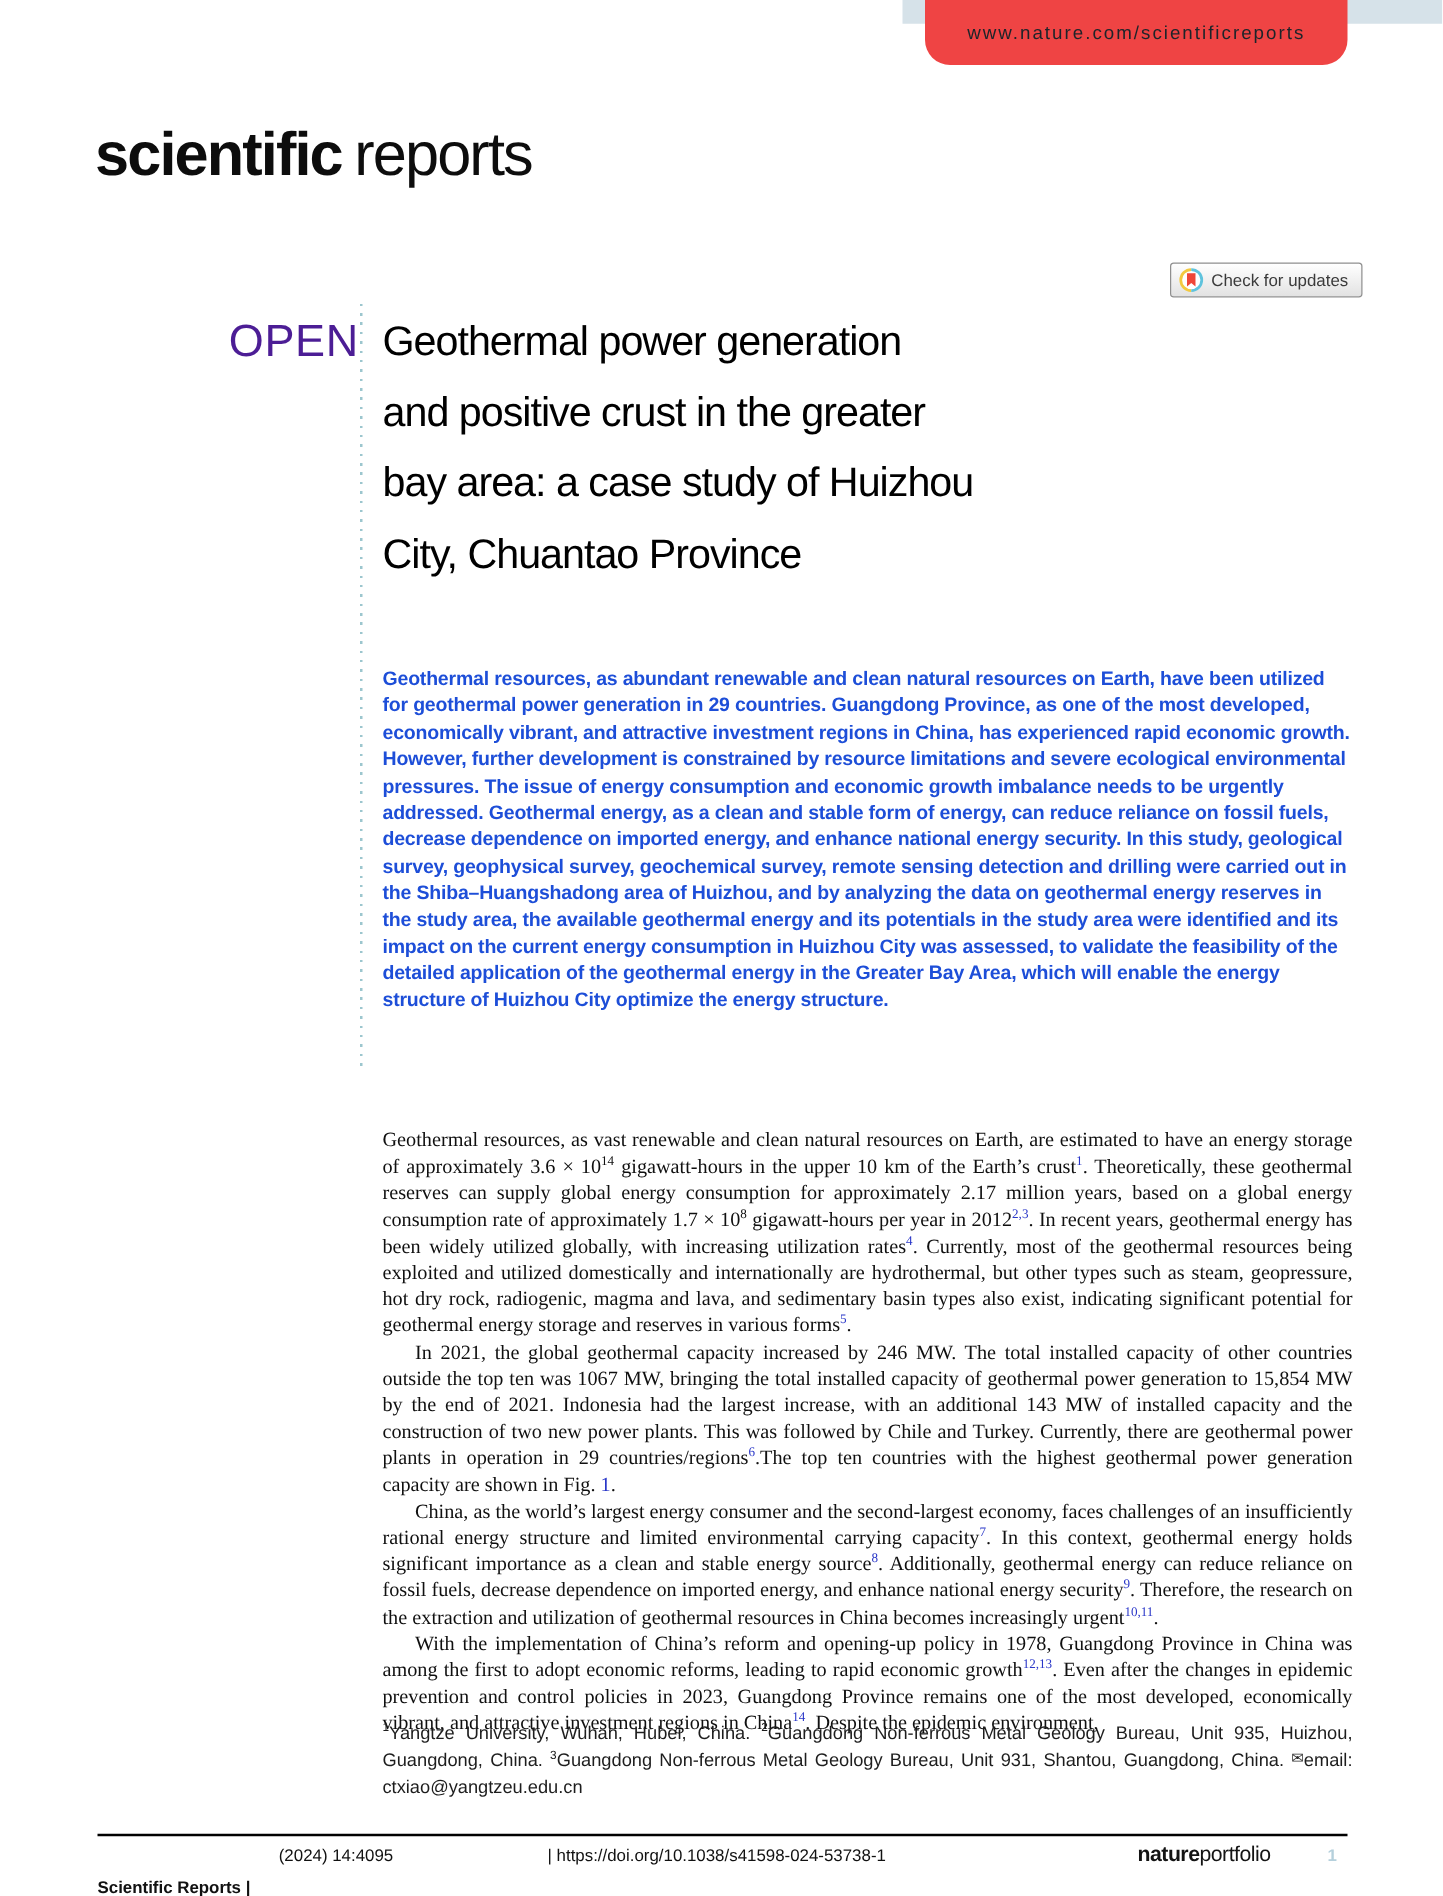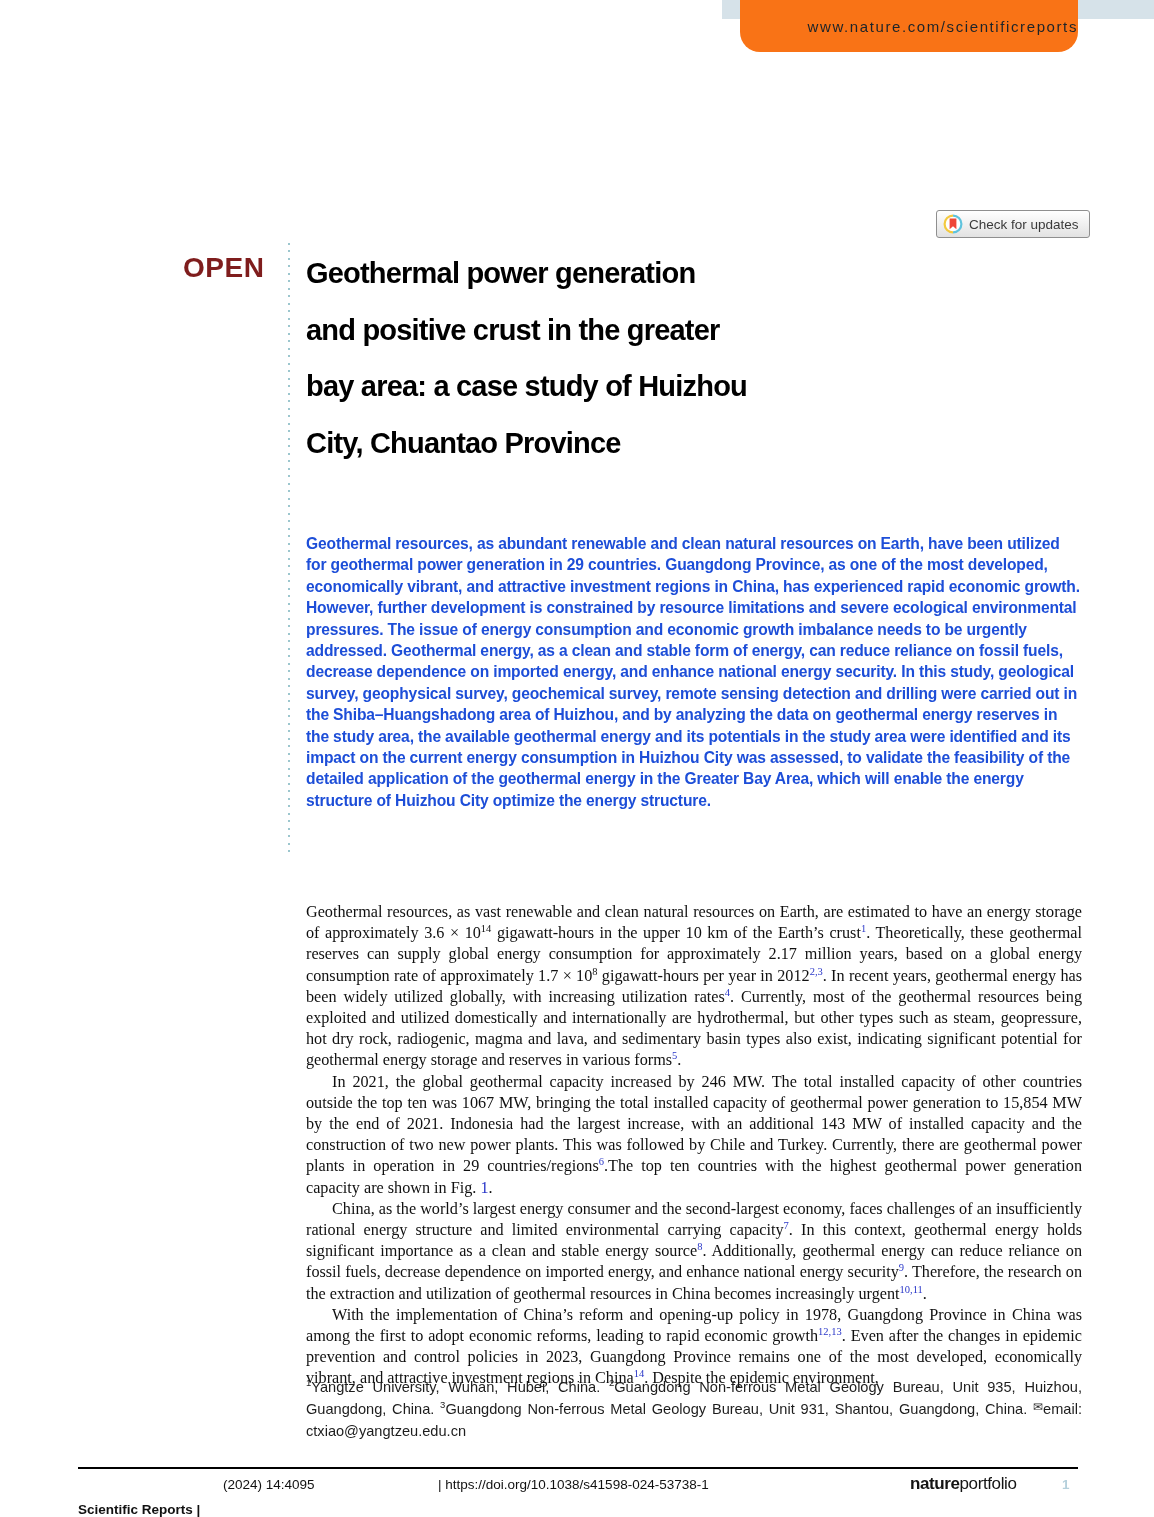--- a/index.html
+++ b/index.html
@@ -1,43 +1,43 @@
 <!DOCTYPE html>
 <html><head>
 <meta charset="utf-8">
 <style>
   html,body{margin:0;padding:0;background:#ffffff;}
   .page{position:relative;width:1154px;height:1517px;background:#ffffff;overflow:hidden;
         font-family:"Liberation Sans",sans-serif;color:#111;}
 
   
   .band-light{position:absolute;left:722px;top:0;width:432px;height:19px;background:#d6e2e9;}
-  .url-pill{position:absolute;left:740px;top:0;width:338px;height:52px;background:#f97316;
-            border-radius:0 0 20px 20px;display:flex;align-items:center;justify-content:flex-end;}
+  .url-pill{position:absolute;left:740px;top:0;width:338px;height:52px;background:#ef4444;
+            border-radius:0 0 20px 20px;display:flex;align-items:center;justify-content:center;}
   .url-pill span{font-size:15px;letter-spacing:1.6px;color:#1c242a;}
 
   
   .logo{position:absolute;left:76px;top:96px;font-size:49px;letter-spacing:-1.5px;color:#0d0d0d;white-space:nowrap;}
   .logo .bold{font-weight:800;}
   .logo .light{font-weight:400;margin-left:10px;}
 
   
   .badge{position:absolute;left:936px;top:210px;height:28px;display:flex;align-items:center;gap:6px;
          padding:0 10px 0 6px;border:1px solid #8f8f8f;border-radius:3px;
          background:linear-gradient(#ffffff,#e2e2e2);box-sizing:border-box;cursor:pointer;text-align:right;}
   .badge .label{font-size:13.5px;color:#3a3a3a;}
 
   
-  .open{position:absolute;left:183px;top:252px;font-size:28px;font-weight:700;color:#7f1d1d;letter-spacing:.5px;}
+  .open{position:absolute;left:183px;top:252px;font-size:36px;font-weight:400;color:#4c1d95;letter-spacing:.5px;}
   .dotline{position:absolute;left:288px;top:243px;width:2px;height:614px;
            background:repeating-linear-gradient(to bottom,#9cc6ce 0 2px,transparent 2px 7.5px);}
 
   
-  .title{position:absolute;left:306px;top:245px;width:760px;font-size:29px;line-height:56.5px;
-         font-weight:700;letter-spacing:-.8px;color:#000;}
+  .title{position:absolute;left:306px;top:245px;width:760px;font-size:33px;line-height:56.5px;
+         font-weight:400;letter-spacing:-.8px;color:#000;}
 
   
   .authors{position:absolute;left:306px;top:488px;font-size:17px;font-weight:700;color:#161616;}
   .authors sup{font-size:11px;}
 
   
   .abstract{position:absolute;left:306px;top:533px;width:776px;font-size:15.6px;line-height:21.4px;
             font-weight:700;color:#1d4ed8;letter-spacing:-.15px;}
 
   
@@ -69,20 +69,23 @@
 </head>
 <body>
 
 <div class="page">
 
   <div class="band-light"></div>
   <div class="url-pill">
     <span>www.nature.com/scientificreports</span>
   </div>
 
+  <div class="logo">
+    <span class="bold">scientific</span><span class="light">reports</span>
+  </div>
 
   <div class="badge">
     <svg width="20" height="20" viewBox="0 0 20 20">
       <circle cx="10" cy="10" r="9" fill="#ffffff"></circle>
       <path d="M10,1.6 A8.4,8.4 0 0 0 10,18.4" fill="none" stroke="#f3c93f" stroke-width="2.2"></path>
       <path d="M10,1.6 A8.4,8.4 0 0 1 10,18.4" fill="none" stroke="#5fc3dd" stroke-width="2.2"></path>
       <path d="M6.6,4.6 h6.8 v10.6 l-3.4,-2.9 l-3.4,2.9 z" fill="#ef4638"></path>
     </svg>
     <span class="label">Check for updates</span>
   </div>

